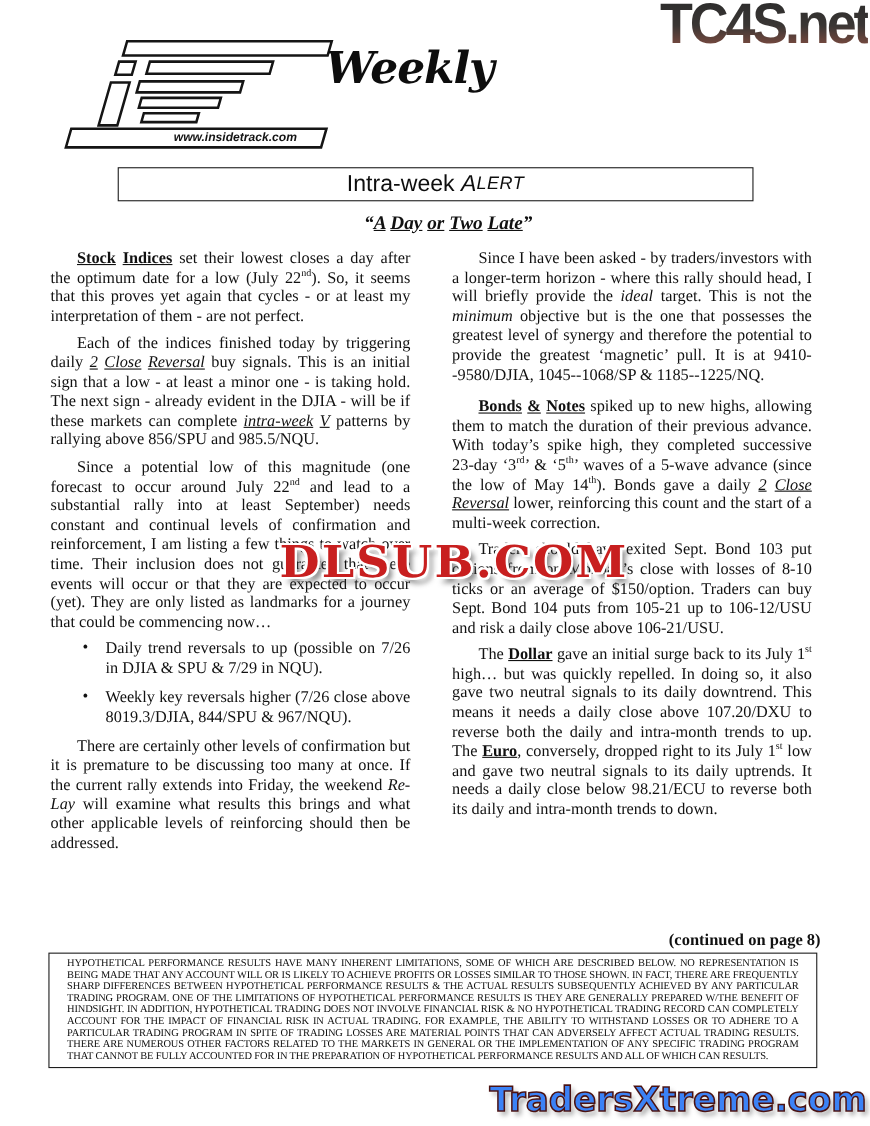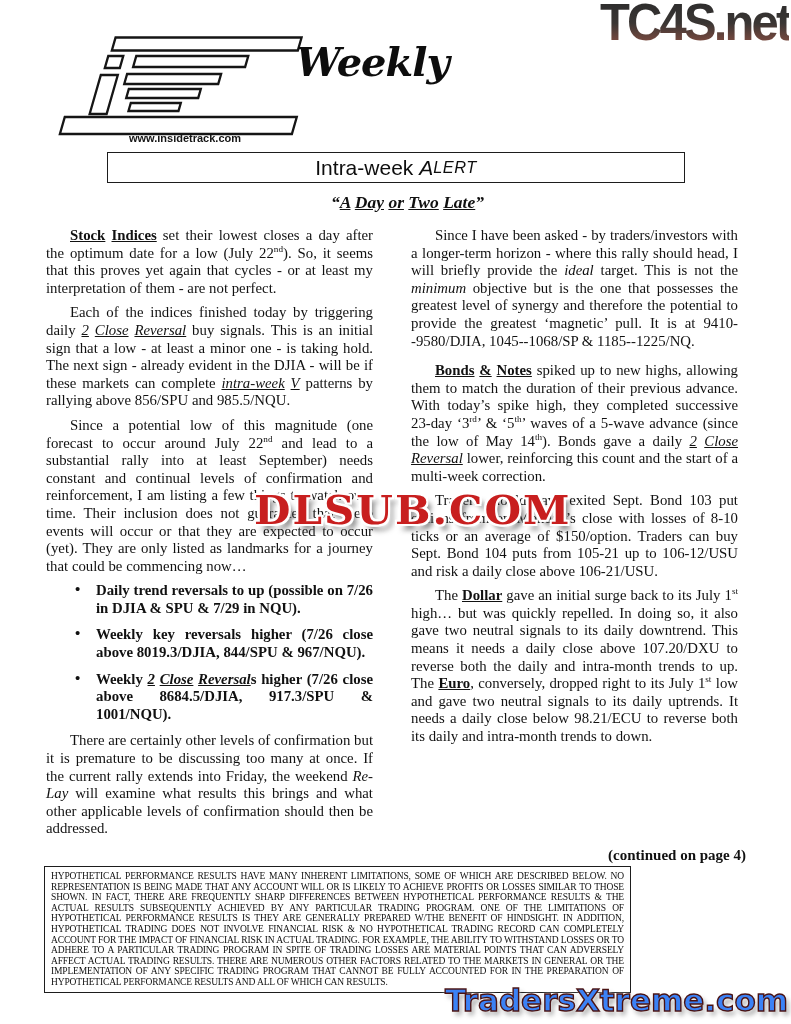--- a/index.html
+++ b/index.html
@@ -29,22 +29,22 @@
   .txtreme{
     position:absolute;bottom:6px;right:3px;z-index:6;
     font-family:"DejaVu Sans",sans-serif;font-weight:bold;
     font-size:31px;letter-spacing:0;
     color:#3b82f6;-webkit-text-stroke:1.4px #4a1212;
     text-shadow:0 0 4px rgba(255,255,255,.95),3px 4px 5px rgba(0,0,0,.35);
   }
   
   .logo-svg{position:absolute;left:58px;top:36px;width:300px;height:102px;}
   .logo-url{
-    position:absolute;left:100px;top:132px;width:170px;text-align:center;z-index:2;
-    font-family:"Liberation Sans",sans-serif;font-weight:bold;font-size:11px;color:#141414;
+    position:absolute;left:100px;top:119px;width:170px;text-align:right;z-index:2;
+    font-family:"Liberation Sans",sans-serif;font-style:italic;font-weight:bold;font-size:11px;color:#141414;
   }
   .masthead-title{
     position:absolute;left:296px;top:40px;
     font-family:"DejaVu Serif",serif;font-weight:bold;font-style:italic;
     font-size:40px;line-height:44px;letter-spacing:-1px;color:#0d0d0d;
   }
   .masthead-title .m2{margin-left:10px;margin-top:-3px;}
   .masthead-title .tm{font-size:13px;letter-spacing:0;vertical-align:-8px;}
   
   .alert-box{
@@ -59,37 +59,37 @@
     font-size:17.5px;font-weight:normal;white-space:pre;
   }
   
   .columns{
     position:absolute;left:46px;top:227px;width:700px;z-index:1;
     display:flex;gap:38px;
   }
   .col{width:327px;font-size:14.8px;line-height:17.6px;text-align:justify;}
   .col p{margin:0 0 7px 0;text-indent:24px;}
   .col p.sect{margin-top:12px;}
-  .col ul{list-style:none;margin:3px 0 7px 0;padding:0 0 0 50px;font-weight:bold;}
+  .col ul{list-style:none;margin:3px 0 7px 0;padding:0 0 0 50px;}
   .col li{position:relative;margin-bottom:9px;}
   .col li::before{content:"\2022";position:absolute;left:-21px;top:-1px;font-size:15px;}
   
   .s-b{font-weight:bold;}
   .s-i{font-style:italic;}
   .s-u{text-decoration:underline;}
   .s-p{vertical-align:super;font-size:.62em;line-height:0;}
   .s-s{font-size:.78em;letter-spacing:.5px;}
   
   .continued{
     position:absolute;top:847px;right:45px;z-index:1;
     font-weight:bold;font-size:15px;
   }
   .disclaimer{
-    position:absolute;left:44px;top:866px;width:587px;z-index:1;
-    border:1.5px solid #1d1d1d;padding:4px 6px;box-sizing:border-box;
+    position:absolute;left:44px;top:866px;width:699px;z-index:1;
+    border:1.5px solid #1d1d1d;padding:4px 16px;box-sizing:border-box;
     font-size:9.5px;line-height:10.6px;letter-spacing:-.15px;text-align:justify;color:#101010;
   }
 </style>
 </head>
 <body>
 
 <div class="tc4s">TC4S.net</div>
 
 <svg class="logo-svg" viewBox="0 0 300 102" xmlns="http://www.w3.org/2000/svg">
   <g transform="translate(28,0) skewX(-16)" fill="#ffffff" stroke="#151515" stroke-width="2.4">
@@ -114,31 +114,30 @@
 <h1 class="headline"><span class="s-b s-i">“</span><span class="s-b s-i s-u">A</span><span class="s-b s-i"> </span><span class="s-b s-i s-u">Day</span><span class="s-b s-i"> </span><span class="s-b s-i s-u">or</span><span class="s-b s-i"> </span><span class="s-b s-i s-u">Two</span><span class="s-b s-i"> </span><span class="s-b s-i s-u">Late</span><span class="s-b s-i">”</span></h1>
 
 <main class="columns">
   <section class="col">
     <p><span class="s-b s-u">Stock</span><span class="s-b"> </span><span class="s-b s-u">Indices</span><span> set their lowest closes a day after the optimum date for a low (July 22</span><span class="s-p">nd</span><span>).  So, it seems that this proves yet again that cycles - or at least my interpretation of them - are not perfect.</span></p>
     <p><span>Each of the indices finished today by triggering daily </span><span class="s-i s-u">2</span><span> </span><span class="s-i s-u">Close</span><span> </span><span class="s-i s-u">Reversal</span><span> buy signals.  This is an initial sign that a low - at least a minor one - is taking hold.  The next sign - already evident in the DJIA - will be if these markets can complete </span><span class="s-i s-u">intra-week</span><span> </span><span class="s-i s-u">V</span><span> patterns by rallying above 856/SPU and 985.5/NQU.</span></p>
     <p><span>Since a potential low of this magnitude (one forecast to occur around July 22</span><span class="s-p">nd</span><span> and lead to a substantial rally into at least September) needs constant and continual levels of confirmation and reinforcement, I am listing a few things to watch over time.  Their inclusion does not guarantee that these events will occur or that they are expected to occur (yet).  They are only listed as landmarks for a journey that could be commencing now…</span></p>
     <ul>
       <li><span>Daily trend reversals to up (possible on 7/26 in DJIA &amp; SPU &amp; 7/29 in NQU).</span></li>
       <li><span>Weekly key reversals higher (7/26 close above 8019.3/DJIA, 844/SPU &amp; 967/NQU).</span></li>
-      <li><span>Weekly </span><span class="s-i s-u">2</span><span> </span><span class="s-i s-u">Close</span><span> </span><span class="s-i s-u">Reversal</span><span>s higher (7/26 close above 8684.5/DJIA, 917.3/SPU &amp; 1001/NQU).</span></li>
     </ul>
-    <p><span>There are certainly other levels of confirmation but it is premature to be discussing too many at once.  If the current rally extends into Friday, the weekend </span><span class="s-i">Re-Lay</span><span> will examine what results this brings and what other applicable levels of confirmation should then be addressed.</span></p>
+    <p><span>There are certainly other levels of confirmation but it is premature to be discussing too many at once.  If the current rally extends into Friday, the weekend </span><span class="s-i">Re-Lay</span><span> will examine what results this brings and what other applicable levels of reinforcing should then be addressed.</span></p>
   </section>
   <section class="col">
     <p><span>Since I have been asked - by traders/investors with a longer-term horizon - where this rally should head, I will briefly provide the </span><span class="s-i">ideal</span><span> target.  This is not the </span><span class="s-i">minimum</span><span> objective but is the one that possesses the greatest level of synergy and therefore the potential to provide the greatest ‘magnetic’ pull.  It is at 9410--9580/DJIA, 1045--1068/SP &amp; 1185--1225/NQ.</span></p>
     <p class="sect"><span class="s-b s-u">Bonds</span><span class="s-b"> </span><span class="s-b s-u">&amp;</span><span class="s-b"> </span><span class="s-b s-u">Notes</span><span> spiked up to new highs, allowing them to match the duration of their previous advance.  With today’s spike high, they completed successive 23-day ‘3</span><span class="s-p">rd</span><span>’ &amp; ‘5</span><span class="s-p">th</span><span>’ waves of a 5-wave advance (since the low of May 14</span><span class="s-p">th</span><span>).  Bonds gave a daily </span><span class="s-i s-u">2</span><span> </span><span class="s-i s-u">Close</span><span> </span><span class="s-i s-u">Reversal</span><span> lower, reinforcing this count and the start of a multi-week correction.</span></p>
     <p><span>Traders should have exited Sept. Bond 103 put options from on Monday’s close with losses of 8-10 ticks or an average of $150/option.   Traders can buy Sept. Bond 104 puts from 105-21 up to 106-12/USU and risk a daily close above 106-21/USU.</span></p>
     <p><span>The </span><span class="s-b s-u">Dollar</span><span> gave an initial surge back to its July 1</span><span class="s-p">st</span><span> high… but was quickly repelled.  In doing so, it also gave two neutral signals to its daily downtrend.  This means it needs a daily close above 107.20/DXU to reverse both the daily and intra-month trends to up.  The </span><span class="s-b s-u">Euro</span><span>, conversely, dropped right to its July 1</span><span class="s-p">st</span><span> low and gave two neutral signals to its daily uptrends.  It needs a daily close below 98.21/ECU to reverse both its daily and intra-month trends to down.</span></p>
   </section>
 </main>
 
-<div class="continued">(continued on page 4)</div>
+<div class="continued">(continued on page 8)</div>
 
 <div class="disclaimer">HYPOTHETICAL PERFORMANCE RESULTS HAVE MANY INHERENT LIMITATIONS, SOME OF WHICH ARE DESCRIBED BELOW.  NO REPRESENTATION IS BEING MADE THAT ANY ACCOUNT WILL OR IS LIKELY TO ACHIEVE PROFITS OR LOSSES SIMILAR TO THOSE SHOWN.  IN FACT, THERE ARE FREQUENTLY SHARP DIFFERENCES BETWEEN HYPOTHETICAL PERFORMANCE RESULTS &amp; THE ACTUAL RESULTS SUBSEQUENTLY ACHIEVED BY ANY PARTICULAR TRADING PROGRAM. ONE OF THE LIMITATIONS OF HYPOTHETICAL PERFORMANCE RESULTS IS THEY ARE GENERALLY PREPARED W/THE BENEFIT OF HINDSIGHT.  IN ADDITION, HYPOTHETICAL TRADING DOES NOT INVOLVE FINANCIAL RISK &amp; NO HYPOTHETICAL TRADING RECORD CAN COMPLETELY ACCOUNT FOR THE IMPACT OF FINANCIAL RISK IN ACTUAL TRADING.  FOR EXAMPLE, THE ABILITY TO WITHSTAND LOSSES OR TO ADHERE TO A PARTICULAR TRADING PROGRAM IN SPITE OF TRADING LOSSES ARE MATERIAL POINTS THAT CAN ADVERSELY AFFECT ACTUAL TRADING RESULTS.  THERE ARE NUMEROUS OTHER FACTORS RELATED TO THE MARKETS IN GENERAL OR THE IMPLEMENTATION OF ANY SPECIFIC TRADING PROGRAM THAT CANNOT BE FULLY ACCOUNTED FOR IN THE PREPARATION OF HYPOTHETICAL PERFORMANCE RESULTS AND ALL OF WHICH CAN RESULTS.</div>
 
 <div class="dlsub">DLSUB.COM</div>
 
 <div class="txtreme">TradersXtreme.com</div>
 
 </body></html>

